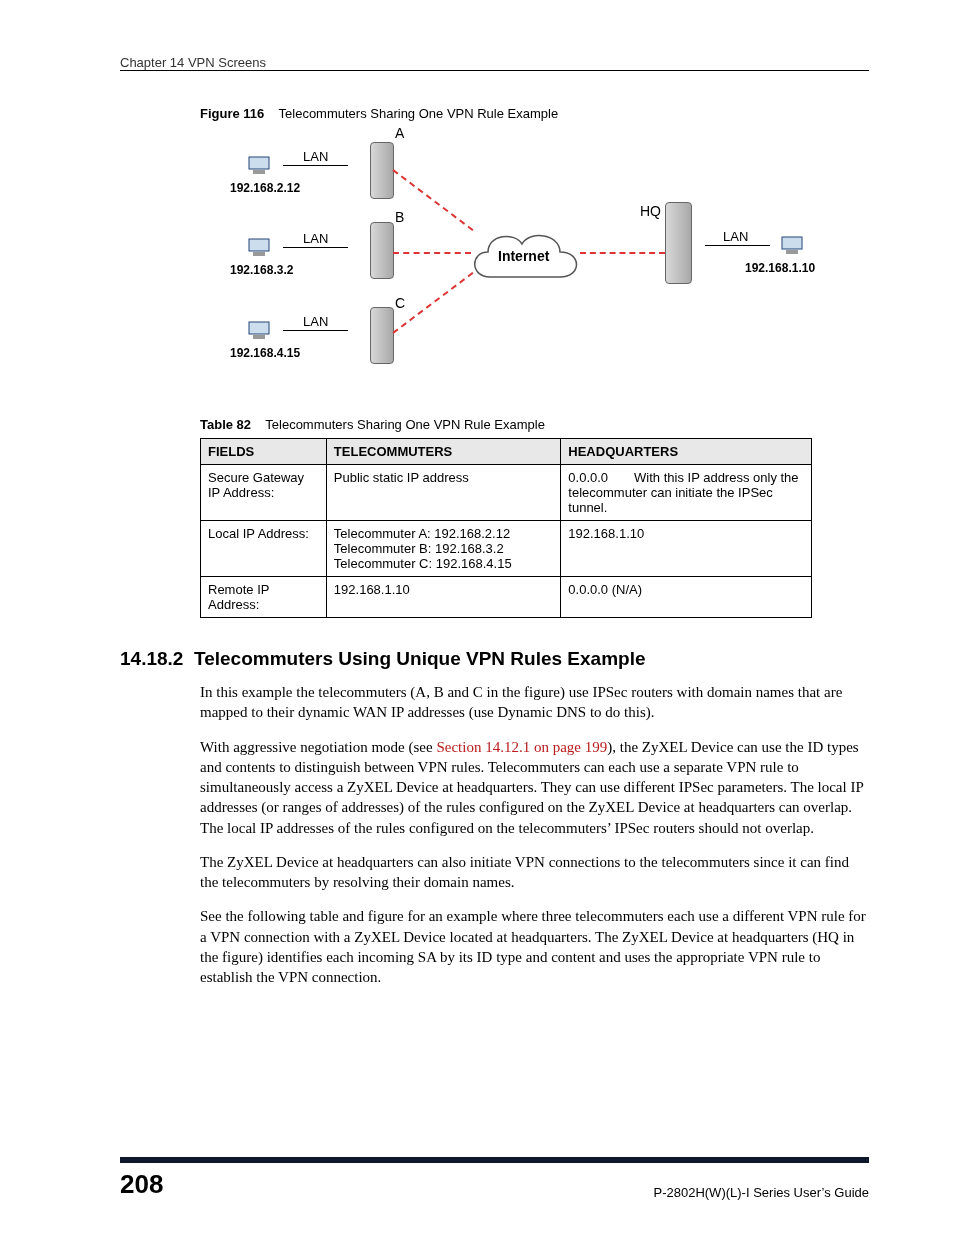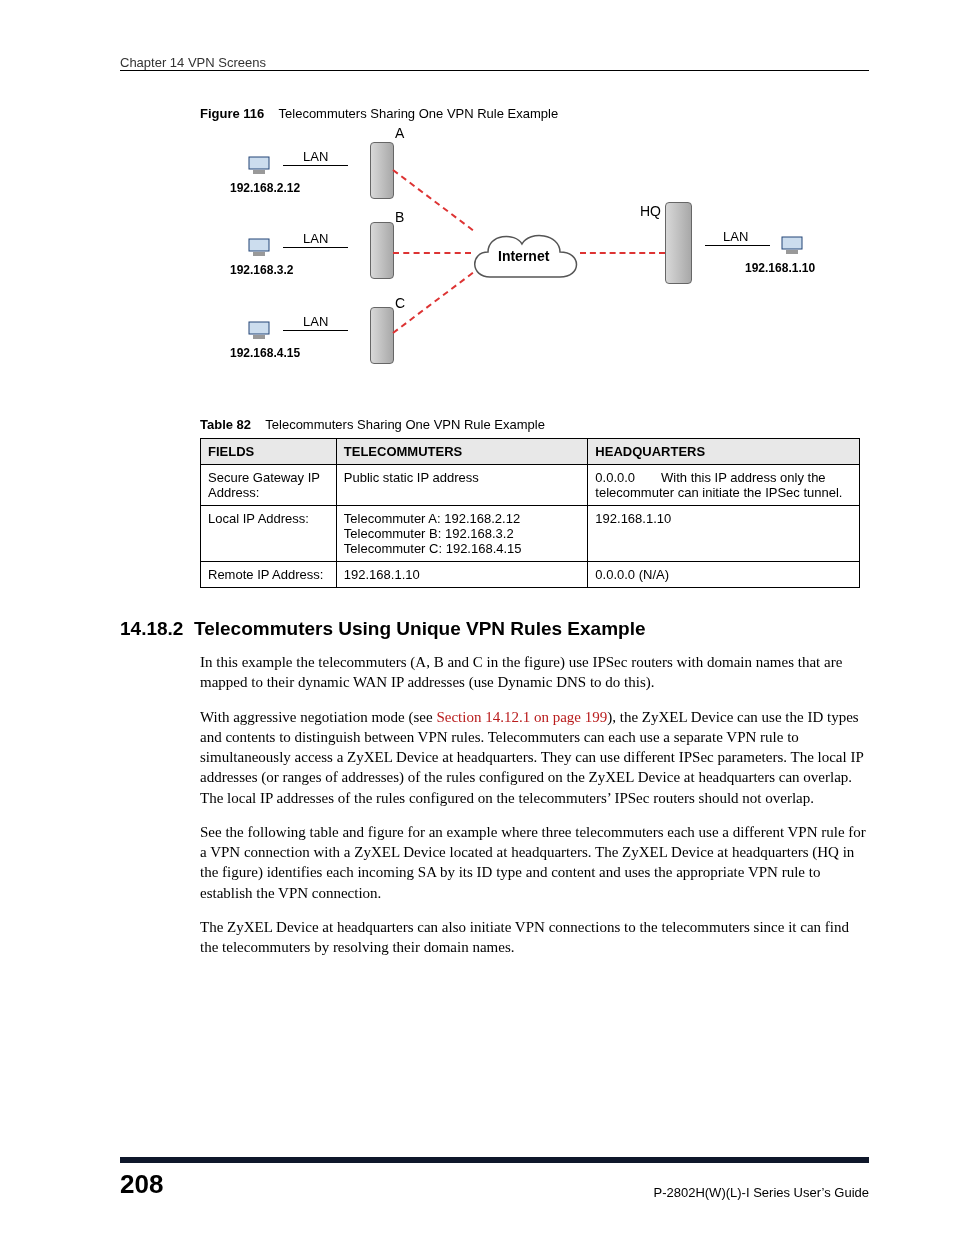--- a/index.html
+++ b/index.html
@@ -78,21 +78,21 @@
   .nodelabel { position:absolute; font-size:14px; }
   .dashed {
     position: absolute;
     border-top: 2px dashed #d33;
     transform-origin: left center;
   }
 
   table.data {
     border-collapse: collapse;
     margin-left: 80px;
-    width: 660px;
+    width: 612px;
     font-family: Arial, Helvetica, sans-serif;
     font-size: 13px;
     margin-bottom: 30px;
   }
   table.data th, table.data td {
     border: 1px solid #000;
     padding: 5px 7px;
     text-align: left;
     vertical-align: top;
   }
@@ -259,25 +259,25 @@
 
   <p class="prose">
     <span>In this example the telecommuters (A, B and C in the figure) use IPSec routers with domain names that are mapped to their dynamic WAN IP addresses (use Dynamic DNS to do this).</span>
   </p>
 
   <p class="prose">
     <span>With aggressive negotiation mode (see </span><a href="#">Section 14.12.1 on page 199</a><span>), the ZyXEL Device can use the ID types and contents to distinguish between VPN rules. Telecommuters can each use a separate VPN rule to simultaneously access a ZyXEL Device at headquarters. They can use different IPSec parameters. The local IP addresses (or ranges of addresses) of the rules configured on the ZyXEL Device at headquarters can overlap. The local IP addresses of the rules configured on the telecommuters’ IPSec routers should not overlap.</span>
   </p>
 
   <p class="prose">
+    <span>The ZyXEL Device at headquarters can also initiate VPN connections to the telecommuters since it can find the telecommuters by resolving their domain names.</span>
+  </p>
+
+  <p class="prose">
     <span>See the following table and figure for an example where three telecommuters each use a different VPN rule for a VPN connection with a ZyXEL Device located at headquarters. The ZyXEL Device at headquarters (HQ in the figure) identifies each incoming SA by its ID type and content and uses the appropriate VPN rule to establish the VPN connection.</span>
-  </p>
-
-  <p class="prose">
-    <span>The ZyXEL Device at headquarters can also initiate VPN connections to the telecommuters since it can find the telecommuters by resolving their domain names.</span>
   </p>
 
   <div class="footer">
     <span class="pagenum">208</span>
     <span class="guide">P-2802H(W)(L)-I Series User’s Guide</span>
   </div>
 
 </div>
 
 </body></html>

